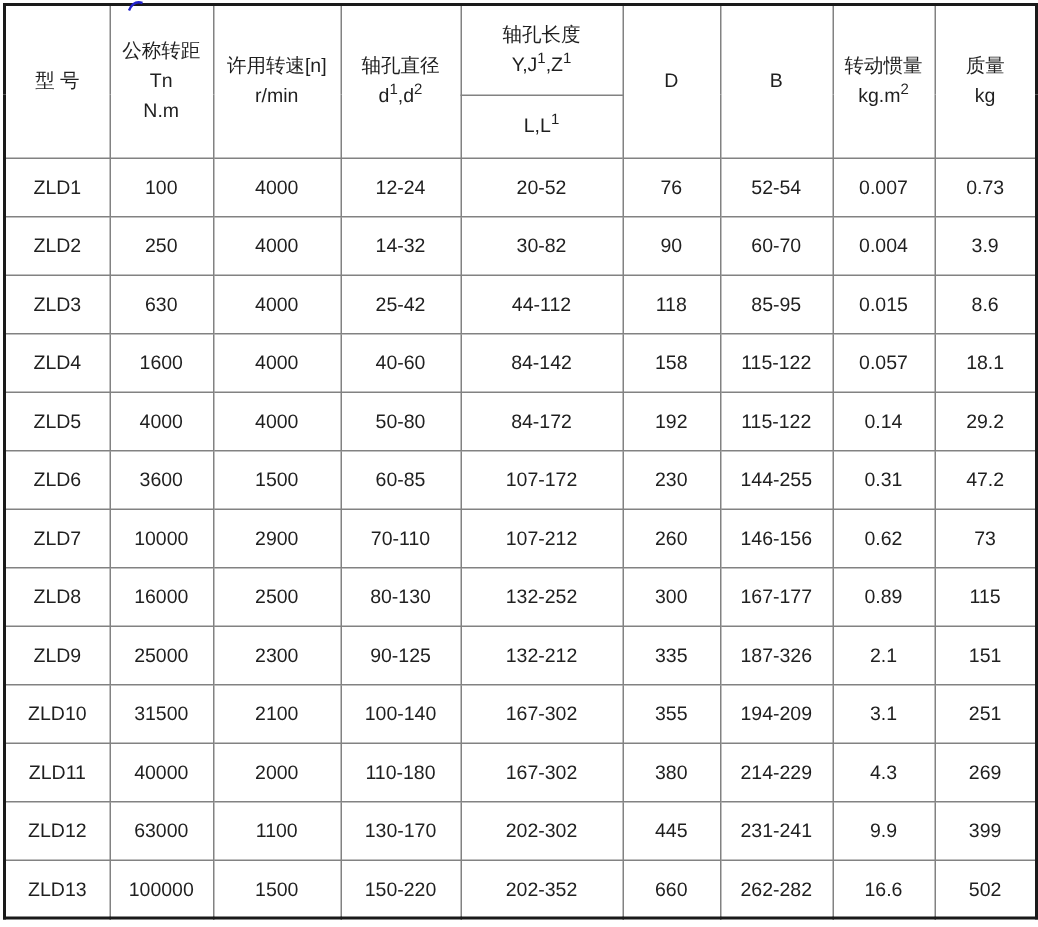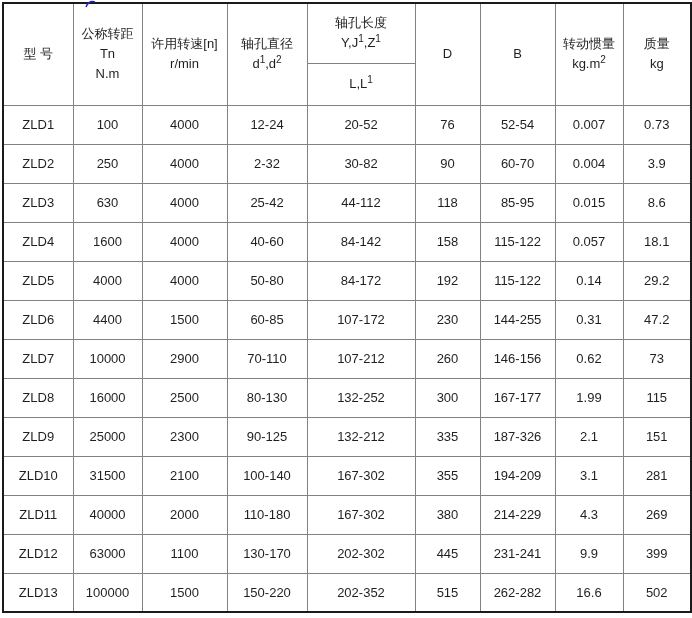--- a/index.html
+++ b/index.html
@@ -121,21 +121,21 @@
     <td>76</td>
     <td>52-54</td>
     <td>0.007</td>
     <td>0.73</td>
   </tr>
 
   <tr>
     <td>ZLD2</td>
     <td>250</td>
     <td>4000</td>
-    <td>2-32</td>
+    <td>14-32</td>
     <td>30-82</td>
     <td>90</td>
     <td>60-70</td>
     <td>0.004</td>
     <td>3.9</td>
   </tr>
 
   <tr>
     <td>ZLD3</td>
     <td>630</td>
@@ -167,21 +167,21 @@
     <td>50-80</td>
     <td>84-172</td>
     <td>192</td>
     <td>115-122</td>
     <td>0.14</td>
     <td>29.2</td>
   </tr>
 
   <tr>
     <td>ZLD6</td>
-    <td>4400</td>
+    <td>3600</td>
     <td>1500</td>
     <td>60-85</td>
     <td>107-172</td>
     <td>230</td>
     <td>144-255</td>
     <td>0.31</td>
     <td>47.2</td>
   </tr>
 
   <tr>
@@ -197,21 +197,21 @@
   </tr>
 
   <tr>
     <td>ZLD8</td>
     <td>16000</td>
     <td>2500</td>
     <td>80-130</td>
     <td>132-252</td>
     <td>300</td>
     <td>167-177</td>
-    <td>1.99</td>
+    <td>0.89</td>
     <td>115</td>
   </tr>
 
   <tr>
     <td>ZLD9</td>
     <td>25000</td>
     <td>2300</td>
     <td>90-125</td>
     <td>132-212</td>
     <td>335</td>
@@ -222,21 +222,21 @@
 
   <tr>
     <td>ZLD10</td>
     <td>31500</td>
     <td>2100</td>
     <td>100-140</td>
     <td>167-302</td>
     <td>355</td>
     <td>194-209</td>
     <td>3.1</td>
-    <td>281</td>
+    <td>251</td>
   </tr>
 
   <tr>
     <td>ZLD11</td>
     <td>40000</td>
     <td>2000</td>
     <td>110-180</td>
     <td>167-302</td>
     <td>380</td>
     <td>214-229</td>
@@ -255,19 +255,19 @@
     <td>9.9</td>
     <td>399</td>
   </tr>
 
   <tr>
     <td>ZLD13</td>
     <td>100000</td>
     <td>1500</td>
     <td>150-220</td>
     <td>202-352</td>
-    <td>515</td>
+    <td>660</td>
     <td>262-282</td>
     <td>16.6</td>
     <td>502</td>
   </tr>
 </tbody>
 </table>
 
 </body></html>

